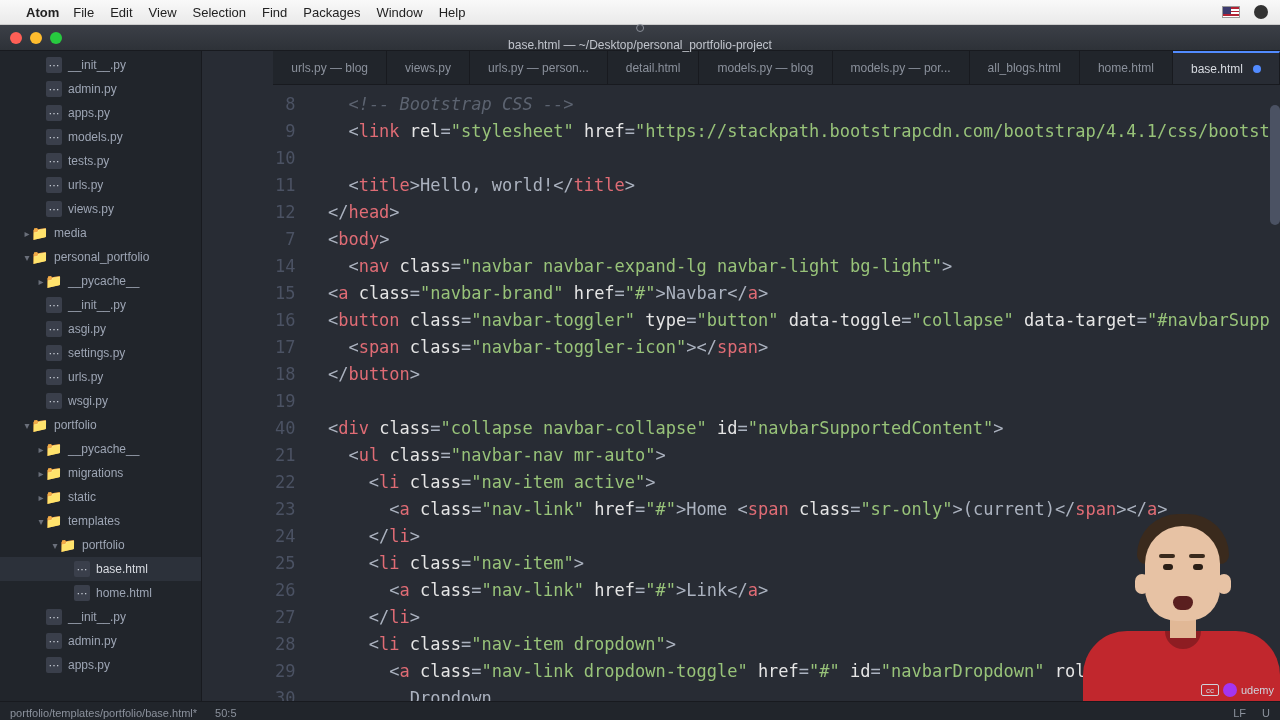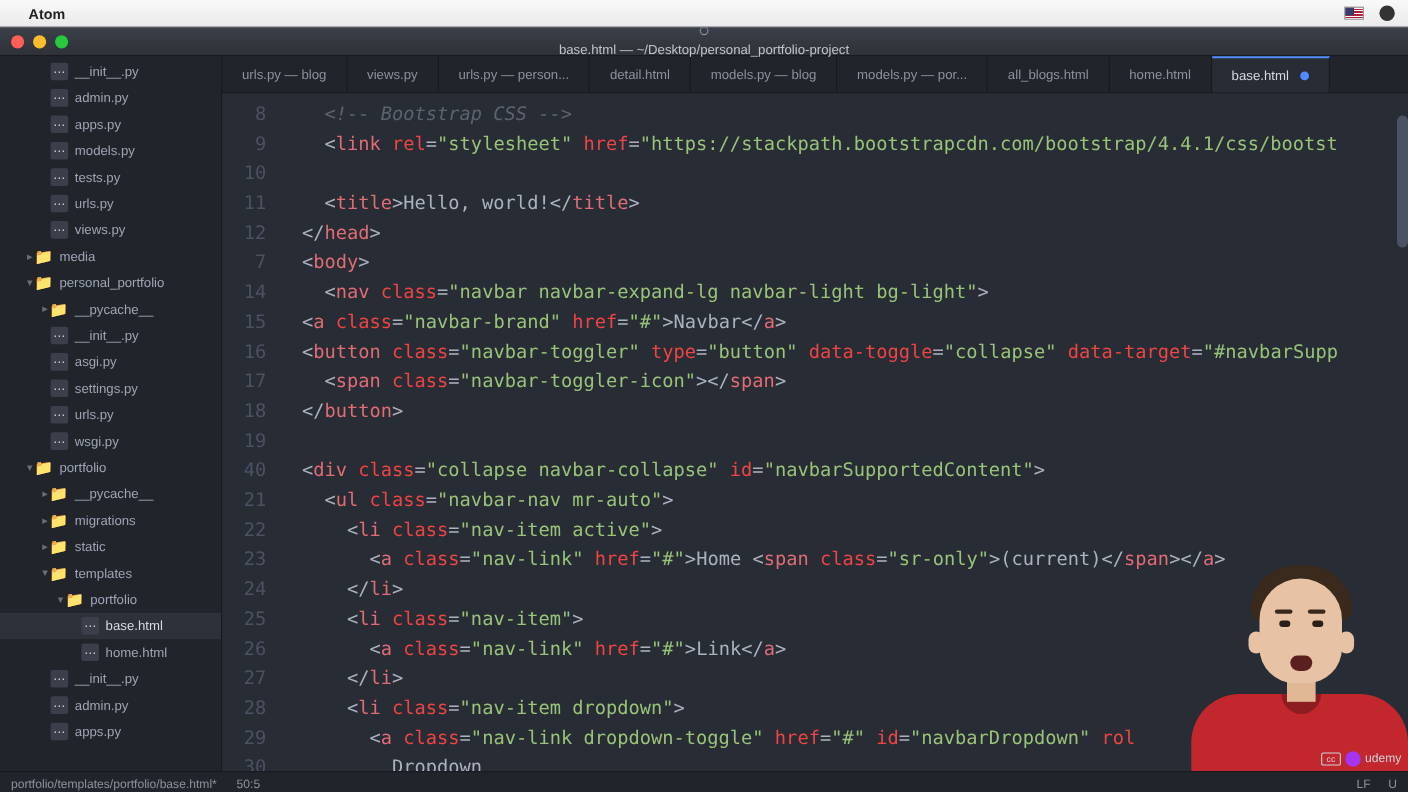--- a/index.html
+++ b/index.html
@@ -31,34 +31,34 @@
   .sidebar .proj-header { text-align:center; padding:6px 0; color:#bfc5d0; font-size:12px; background:#21252b; border-bottom:1px solid #181a1f;}
   .tree { padding-top:2px; }
   .tree-row { display:flex; align-items:center; height:24px; white-space:nowrap; cursor:default; }
   .tree-row.selected { background:#2c313a; color:#d7dae0; }
   .chev { width:10px; text-align:center; color:#6a6f7a; font-size:10px; }
   .ic { width:16px; height:16px; margin-right:6px; display:inline-flex; align-items:center; justify-content:center; font-size:11px; border-radius:2px; }
   .ic.file { background:#3a3f4b; color:#cfd3dc; }
   .ic.folder { color:#9da5b4; font-size:14px; }
 
   
-  .rightpane { flex:1; display:flex; flex-direction:column; min-width:0; }
+  .rightpane { flex:1; display:flex; flex-direction:column; min-width:0;align-items:flex-end; }
   .tabbar { height:34px; background:#21252b; display:flex; align-items:stretch; font-size:12px; color:#8b919c; border-bottom:1px solid #181a1f;}
   .tab { padding:0 18px; display:flex; align-items:center; border-right:1px solid #181a1f; white-space:nowrap; }
   .tab.active { background:#282c34; color:#d7dae0; border-top:2px solid #528bff; }
   .tab .dirty-dot { width:8px; height:8px; border-radius:50%; background:#528bff; margin-left:10px; }
 
   
   .editor { flex:1; display:flex; background:#282c34; overflow:hidden; position:relative; }
   .gutter { width:52px; text-align:right; padding:6px 12px 0 0; color:#4b5263; font-family: Menlo, Consolas, monospace; font-size:17px; line-height:27px; user-select:none;}
   .code { flex:1; padding:6px 0 0 0; font-family: Menlo, Consolas, monospace; font-size:17px; line-height:27px; white-space:pre; overflow:hidden;}
   .tok-com { color:#5c6370; font-style:italic; }
   .tok-tag { color:#e06c75; }
   .tok-punct { color:#abb2bf; }
-  .tok-attr { color:#ef4444; }
+  .tok-attr { color:#e5e5e5; }
   .tok-str { color:#98c379; }
   .tok-text { color:#abb2bf; }
 
   
   .statusbar { height:22px; background:#21252b; color:#8b919c; font-size:11px; display:flex; align-items:center; padding:0 10px; border-top:1px solid #181a1f; }
   .statusbar .right { margin-left:auto; display:flex; gap:16px; align-items:center; }
 
   
   .webcam { position:absolute; right:0; bottom:0; width:205px; height:205px; pointer-events:none; }
   .head { position:absolute; left:70px; top:30px; width:75px; height:95px; background:#e7c2a4; border-radius:40px 40px 34px 34px; }
@@ -80,20 +80,21 @@
 
   .scrollbar-v { position:absolute; right:0; top:0; bottom:0; width:10px; background:transparent; }
   .scrollbar-v .thumb { position:absolute; right:0; width:10px; background:#4b5263; border-radius:5px; top:20px; height:120px; }
 </style>
 </head>
 <body>
 
 <div class="mac-menubar">
   <span class="apple"></span>
   <span class="appname">Atom</span>
+  <span id="mac-menu-items"><span class="menuitem">File</span><span class="menuitem">Edit</span><span class="menuitem">View</span><span class="menuitem">Selection</span><span class="menuitem">Find</span><span class="menuitem">Packages</span><span class="menuitem">Window</span><span class="menuitem">Help</span></span>
   <div class="right">
     <span class="flag"></span>
     <span class="user-silhouette"></span>
   </div>
 </div>
 
 <div class="titlebar">
   <div class="traffic">
     <div class="tl red"></div>
     <div class="tl yellow"></div>

